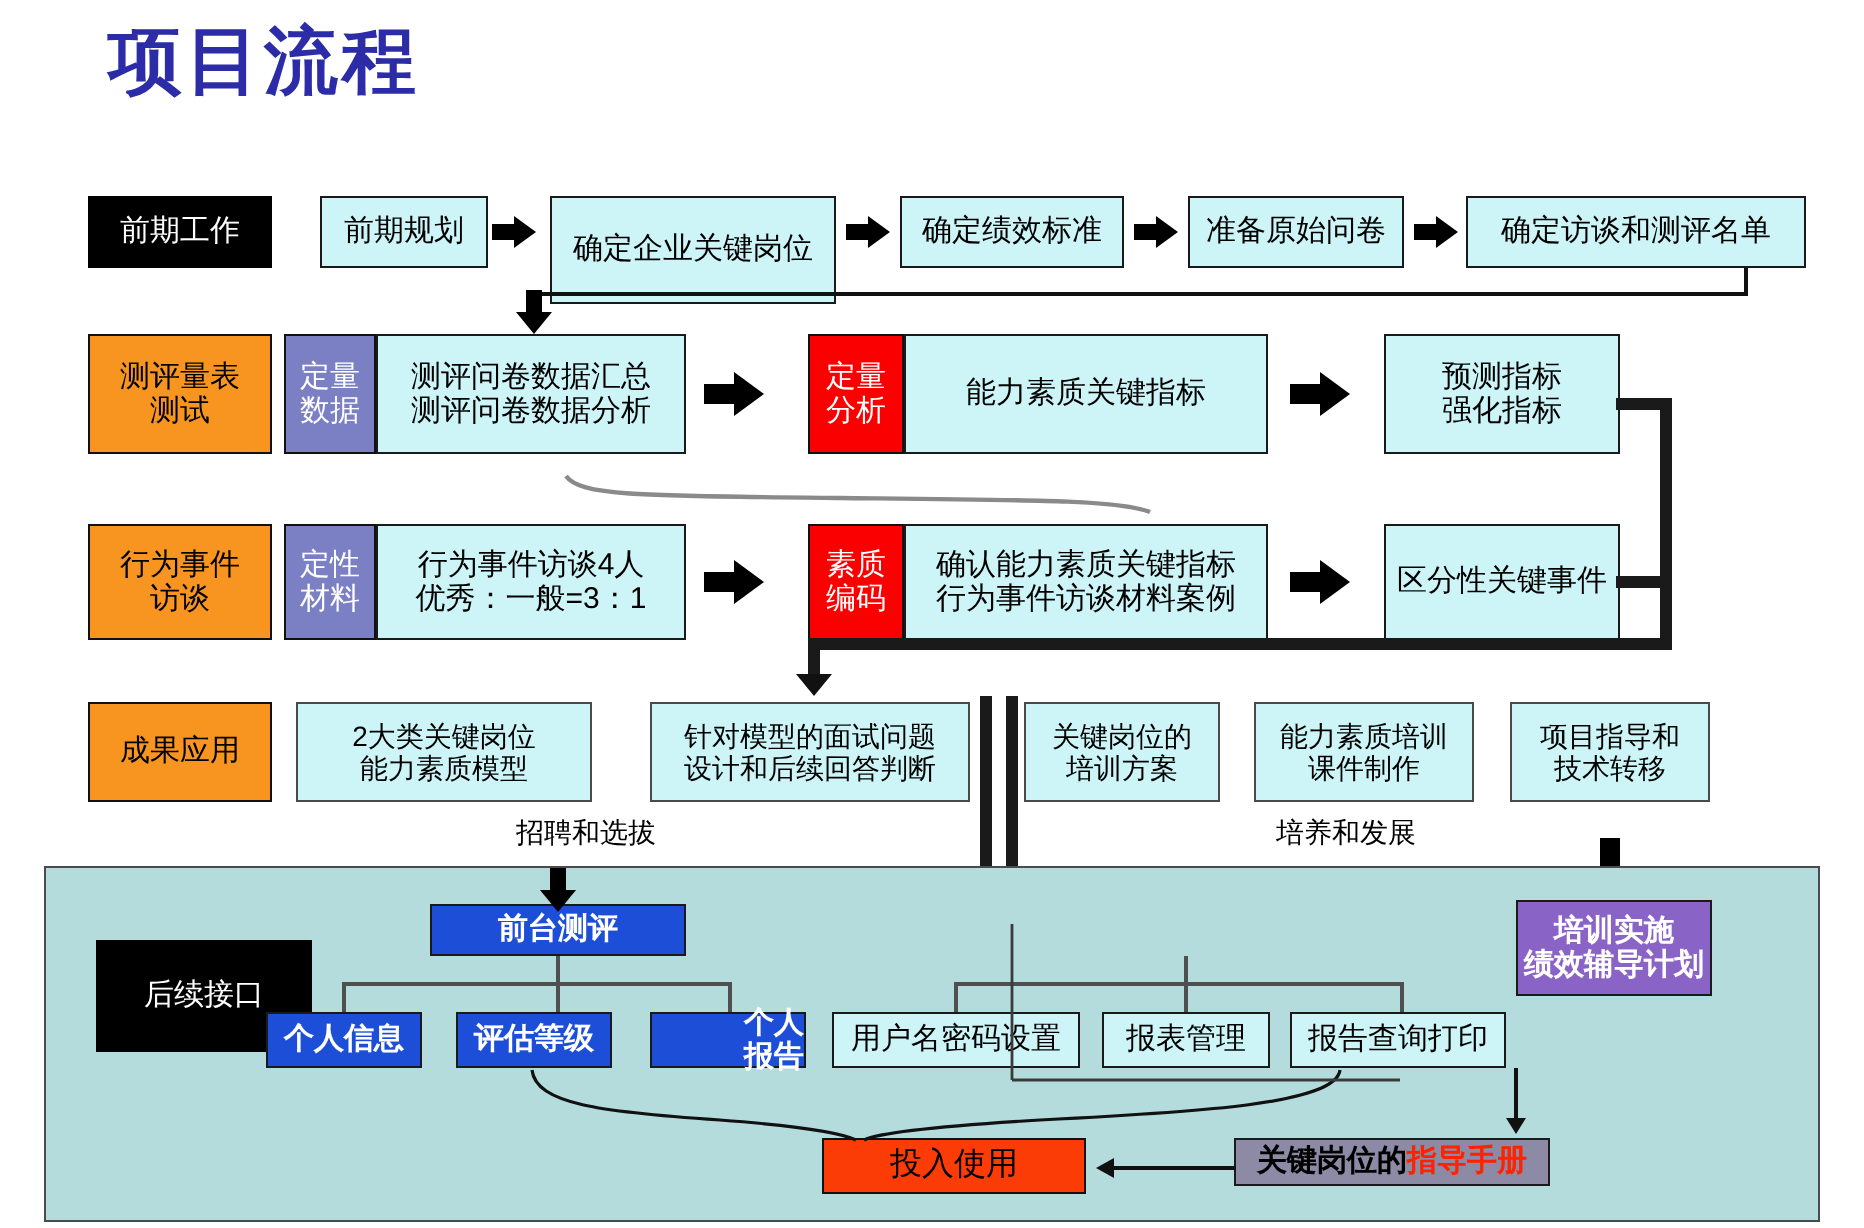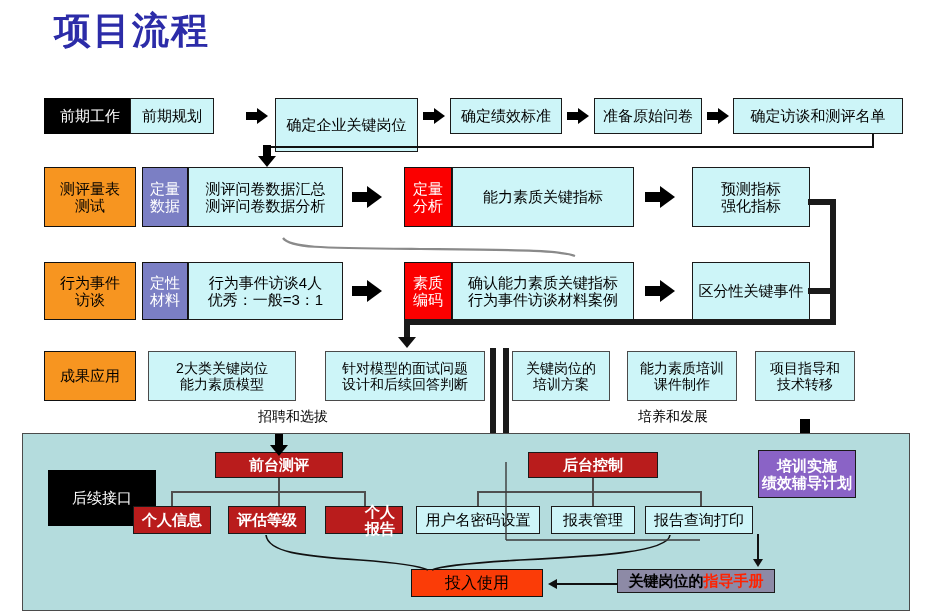--- a/index.html
+++ b/index.html
@@ -27,21 +27,21 @@
     font-size:14px;color:#000;
     white-space:pre-line;
   }
   .cyan{background:#cdf5f8;border:1px solid #1a1a1a;}
   .cyan2{background:#cdf5f8;border:1px solid #4a4a4a;}
   .orange{background:#f79520;border:1px solid #111;color:#000;}
   .black{background:#000000;color:#ffffff;border:0;}
   .purpleblue{background:#7b7fc4;border:1px solid #111;color:#ffffff;}
   .red{background:#fb0000;border:1px solid #111;color:#ffffff;}
   .redorange{background:#fb3c07;border:1px solid #111;color:#000000;}
-  .violet{background:#b91c1c;border:1px solid #1a1a1a;color:#ffffff;font-weight:700;}
+  .violet{background:#1d4ed8;border:1px solid #1a1a1a;color:#ffffff;font-weight:700;text-align:right;}
   .violet2{background:#8a63c6;border:1px solid #1a1a1a;color:#ffffff;font-weight:700;}
   .grayviolet{background:#8d8aa6;border:1px solid #1a1a1a;font-weight:700;}
 
   
   .panel{
     position:absolute;left:22px;top:433px;width:888px;height:178px;
     background:#b4dcdd;border:1px solid #4b4b4b;box-sizing:border-box;
   }
 
   
@@ -94,21 +94,21 @@
 </style>
 </head>
 <body>
 
 <div id="stage">
 
   <div class="title">项目流程</div>
 
   <div class="node black" style="left:44px;top:98px;width:92px;height:36px;font-size:15px;">前期工作</div>
 
-  <div class="node cyan" style="left:130px;top:98px;width:84px;height:36px;font-size:15px;">前期规划</div>
+  <div class="node cyan" style="left:160px;top:98px;width:84px;height:36px;font-size:15px;">前期规划</div>
   <div class="fatarrow sm" style="left:246px;top:108px;">
       <span class="shaft"></span>
       <span class="head"></span>
     </div>
 
   <div class="node cyan" style="left:275px;top:98px;width:143px;height:54px;font-size:15px;">确定企业关键岗位</div>
   <div class="fatarrow sm" style="left:423px;top:108px;">
       <span class="shaft"></span>
       <span class="head"></span>
     </div>
@@ -227,21 +227,20 @@
   <div class="vline thin" style="left:278px;top:478px;width:1.5px;height:14px;"></div>
   <div class="hline thin" style="left:171px;top:491px;width:194px;height:1.5px;"></div>
   <div class="vline thin" style="left:171px;top:491px;width:1.5px;height:15px;"></div>
   <div class="vline thin" style="left:278px;top:491px;width:1.5px;height:15px;"></div>
   <div class="vline thin" style="left:364px;top:491px;width:1.5px;height:15px;"></div>
   <div class="fatdown sm" style="left:270px;top:434px;">
       <span class="shaft"></span>
       <span class="head"></span>
     </div>
 
-  <div class="node violet" style="left:528px;top:452px;width:130px;height:26px;font-size:15px;">后台控制</div>
   <div class="node cyan" style="left:416px;top:506px;width:124px;height:28px;font-size:15px;">用户名密码设置</div>
   <div class="node cyan" style="left:551px;top:506px;width:84px;height:28px;font-size:15px;">报表管理</div>
   <div class="node cyan" style="left:645px;top:506px;width:108px;height:28px;font-size:15px;">报告查询打印</div>
 
   <div class="vline thin" style="left:592px;top:478px;width:1.5px;height:14px;"></div>
   <div class="hline thin" style="left:477px;top:491px;width:224px;height:1.5px;"></div>
   <div class="vline thin" style="left:477px;top:491px;width:1.5px;height:15px;"></div>
   <div class="vline thin" style="left:592px;top:491px;width:1.5px;height:15px;"></div>
   <div class="vline thin" style="left:700px;top:491px;width:1.5px;height:15px;"></div>
 

